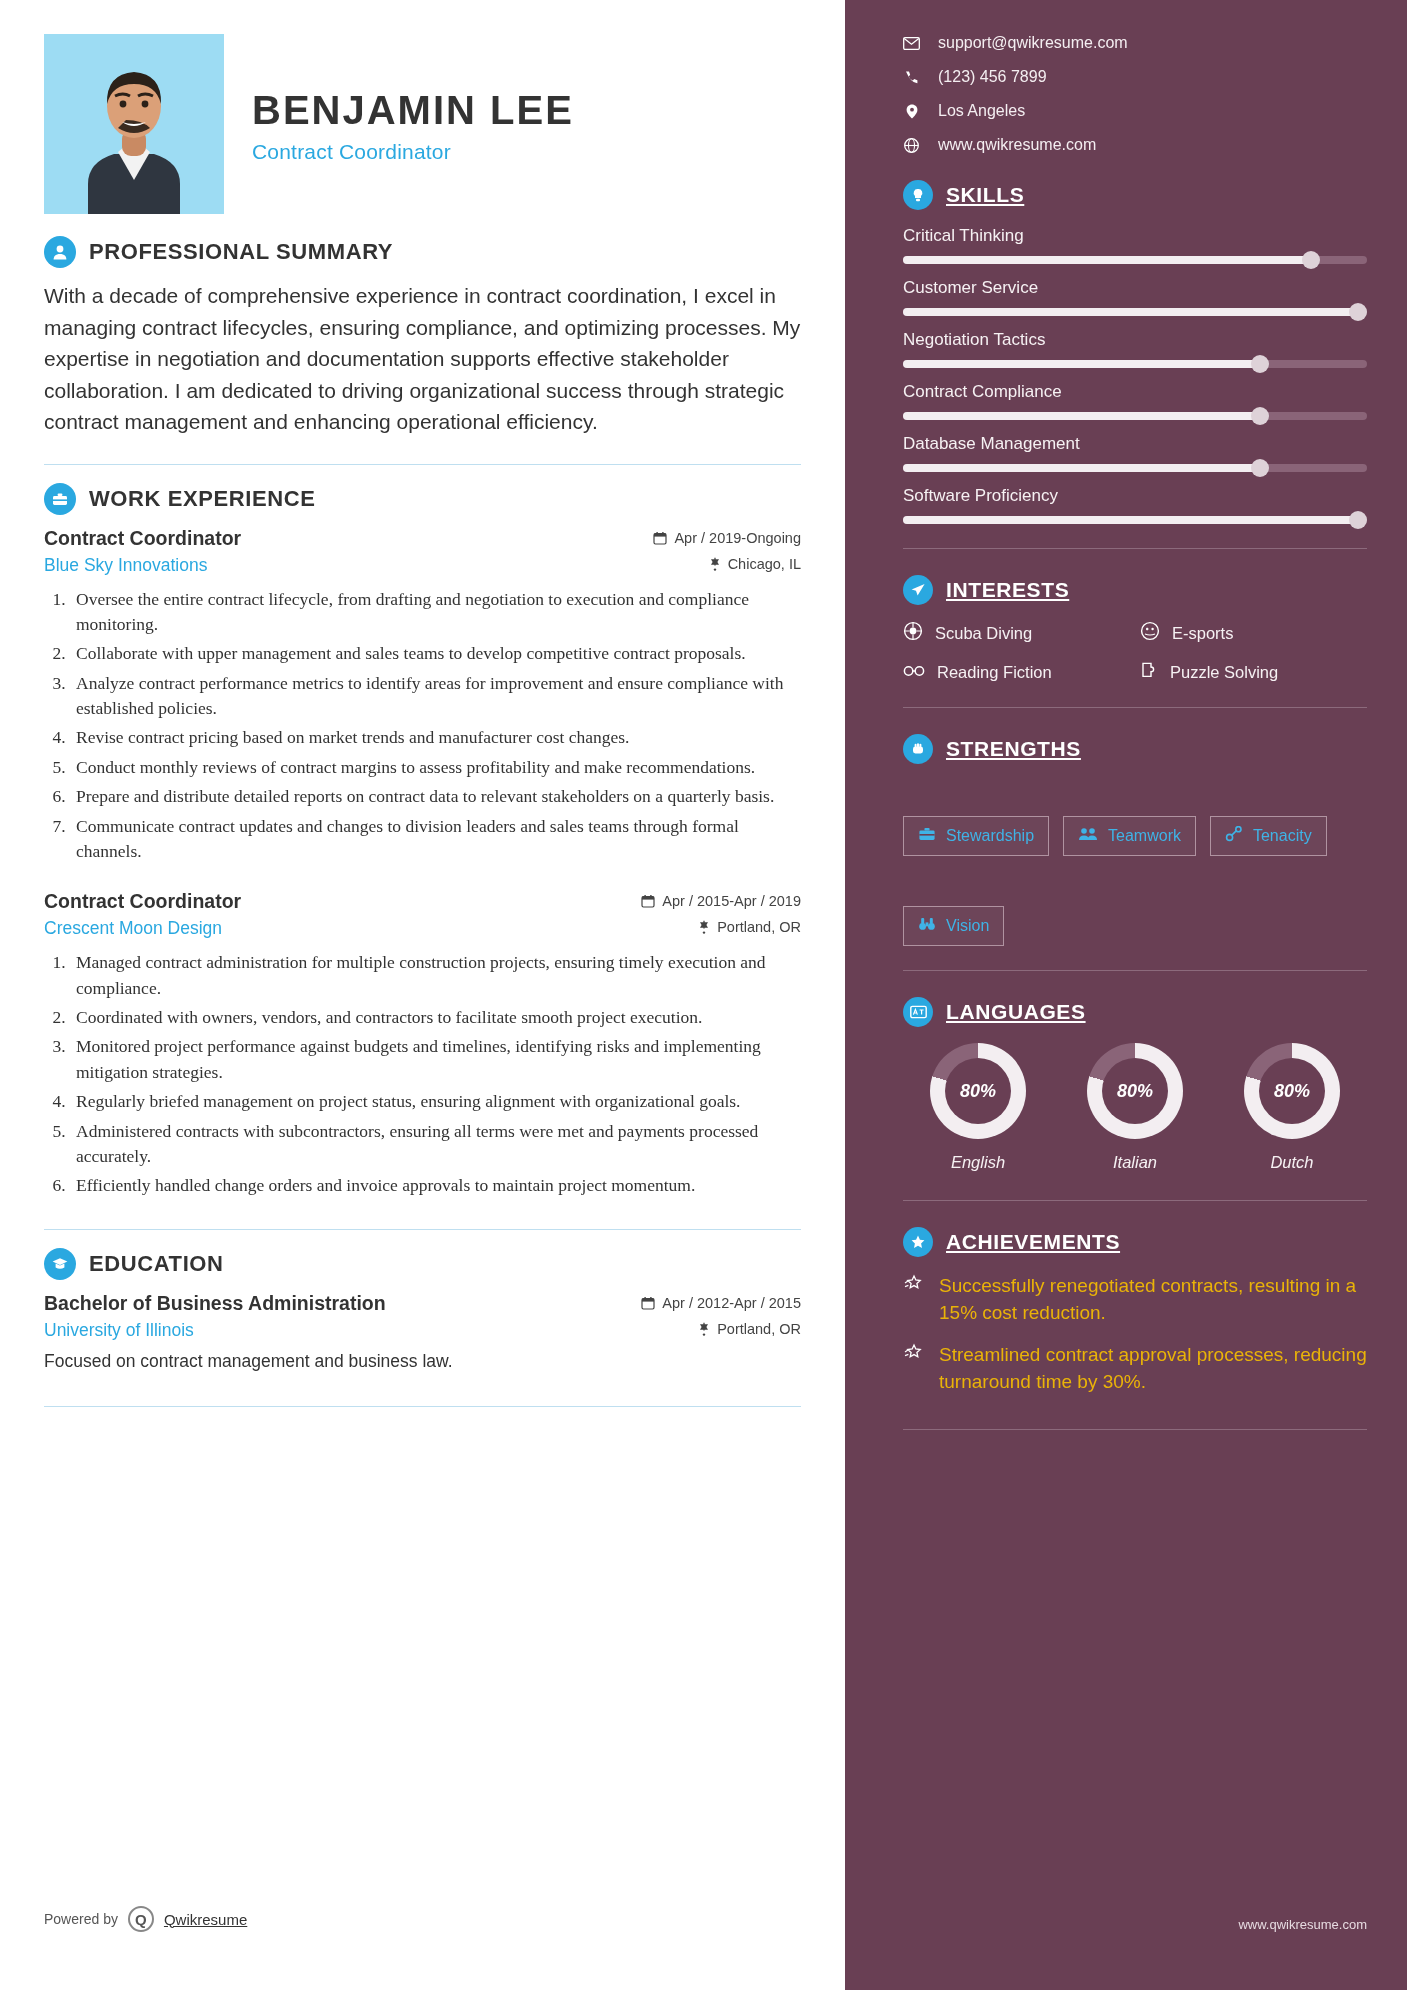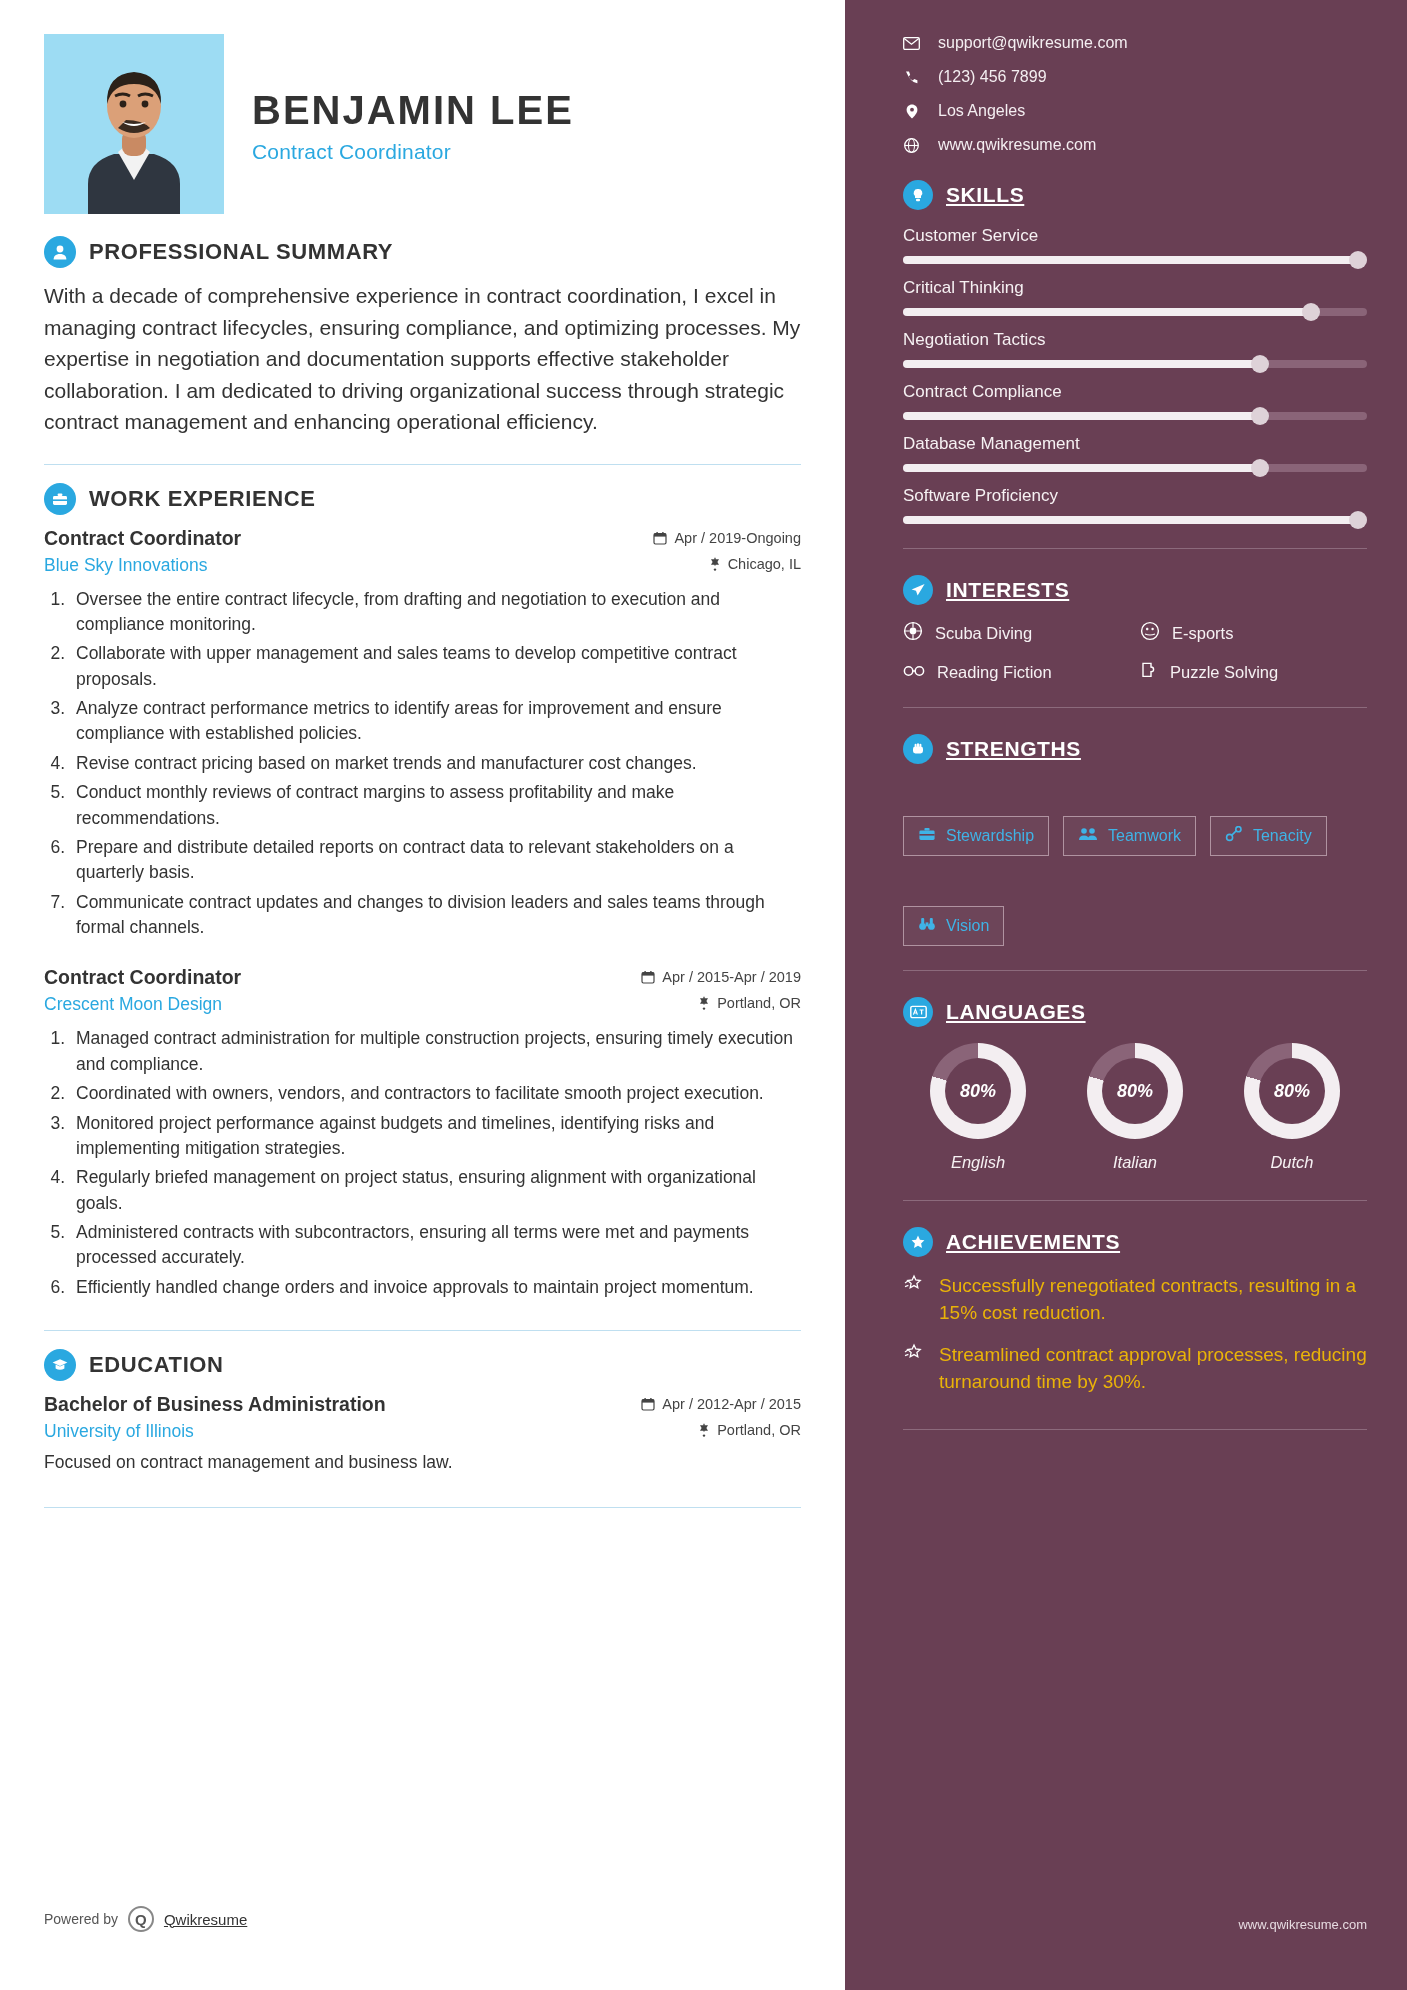--- a/index.html
+++ b/index.html
@@ -97,21 +97,21 @@
     gap: 7px;
     justify-content: flex-end;
   }
   .meta svg { display:block; }
   .bullets {
     margin: 11px 0 0 26px;
     font-size: 17.5px;
     line-height: 1.45;
     color: #333;
   }
-  .bullets li { margin-bottom: 4px; padding-left: 6px; }
+  .bullets li { margin-bottom: 4px; padding-left: 6px; font-family: Liberation Serif, serif; }
   .job + .job { margin-top: 26px; }
   .edu-desc { font-size: 17.5px; color:#333; margin-top: 10px; }
   .footer-left {
     position: absolute;
     left: 44px;
     bottom: 58px;
     display: flex;
     align-items: center;
     gap: 10px;
     font-size: 14px;
@@ -435,31 +435,31 @@
         <span class="r-sec-icon">
           <svg width="16" height="16" viewBox="0 0 16 16">
               <path d="M8 2 A4 4 0 0 1 11 9 L11 11 L5 11 L5 9 A4 4 0 0 1 8 2 Z" fill="#fff"></path>
               <rect x="6" y="11.8" width="4" height="2.4" rx="1" fill="#fff"></rect>
             </svg>
         </span>
         <span class="r-sec-title">SKILLS</span>
       </div>
 
       <div class="skill">
+        <div class="skill-name">Critical Thinking</div>
+        <div class="bar">
+            <div class="fill" style="width:88%"></div>
+            <div class="knob" style="left:88%"></div>
+          </div>
+      </div>
+      <div class="skill">
         <div class="skill-name">Customer Service</div>
         <div class="bar">
             <div class="fill" style="width:98%"></div>
             <div class="knob" style="left:98%"></div>
-          </div>
-      </div>
-      <div class="skill">
-        <div class="skill-name">Critical Thinking</div>
-        <div class="bar">
-            <div class="fill" style="width:88%"></div>
-            <div class="knob" style="left:88%"></div>
           </div>
       </div>
       <div class="skill">
         <div class="skill-name">Negotiation Tactics</div>
         <div class="bar">
             <div class="fill" style="width:77%"></div>
             <div class="knob" style="left:77%"></div>
           </div>
       </div>
       <div class="skill">

